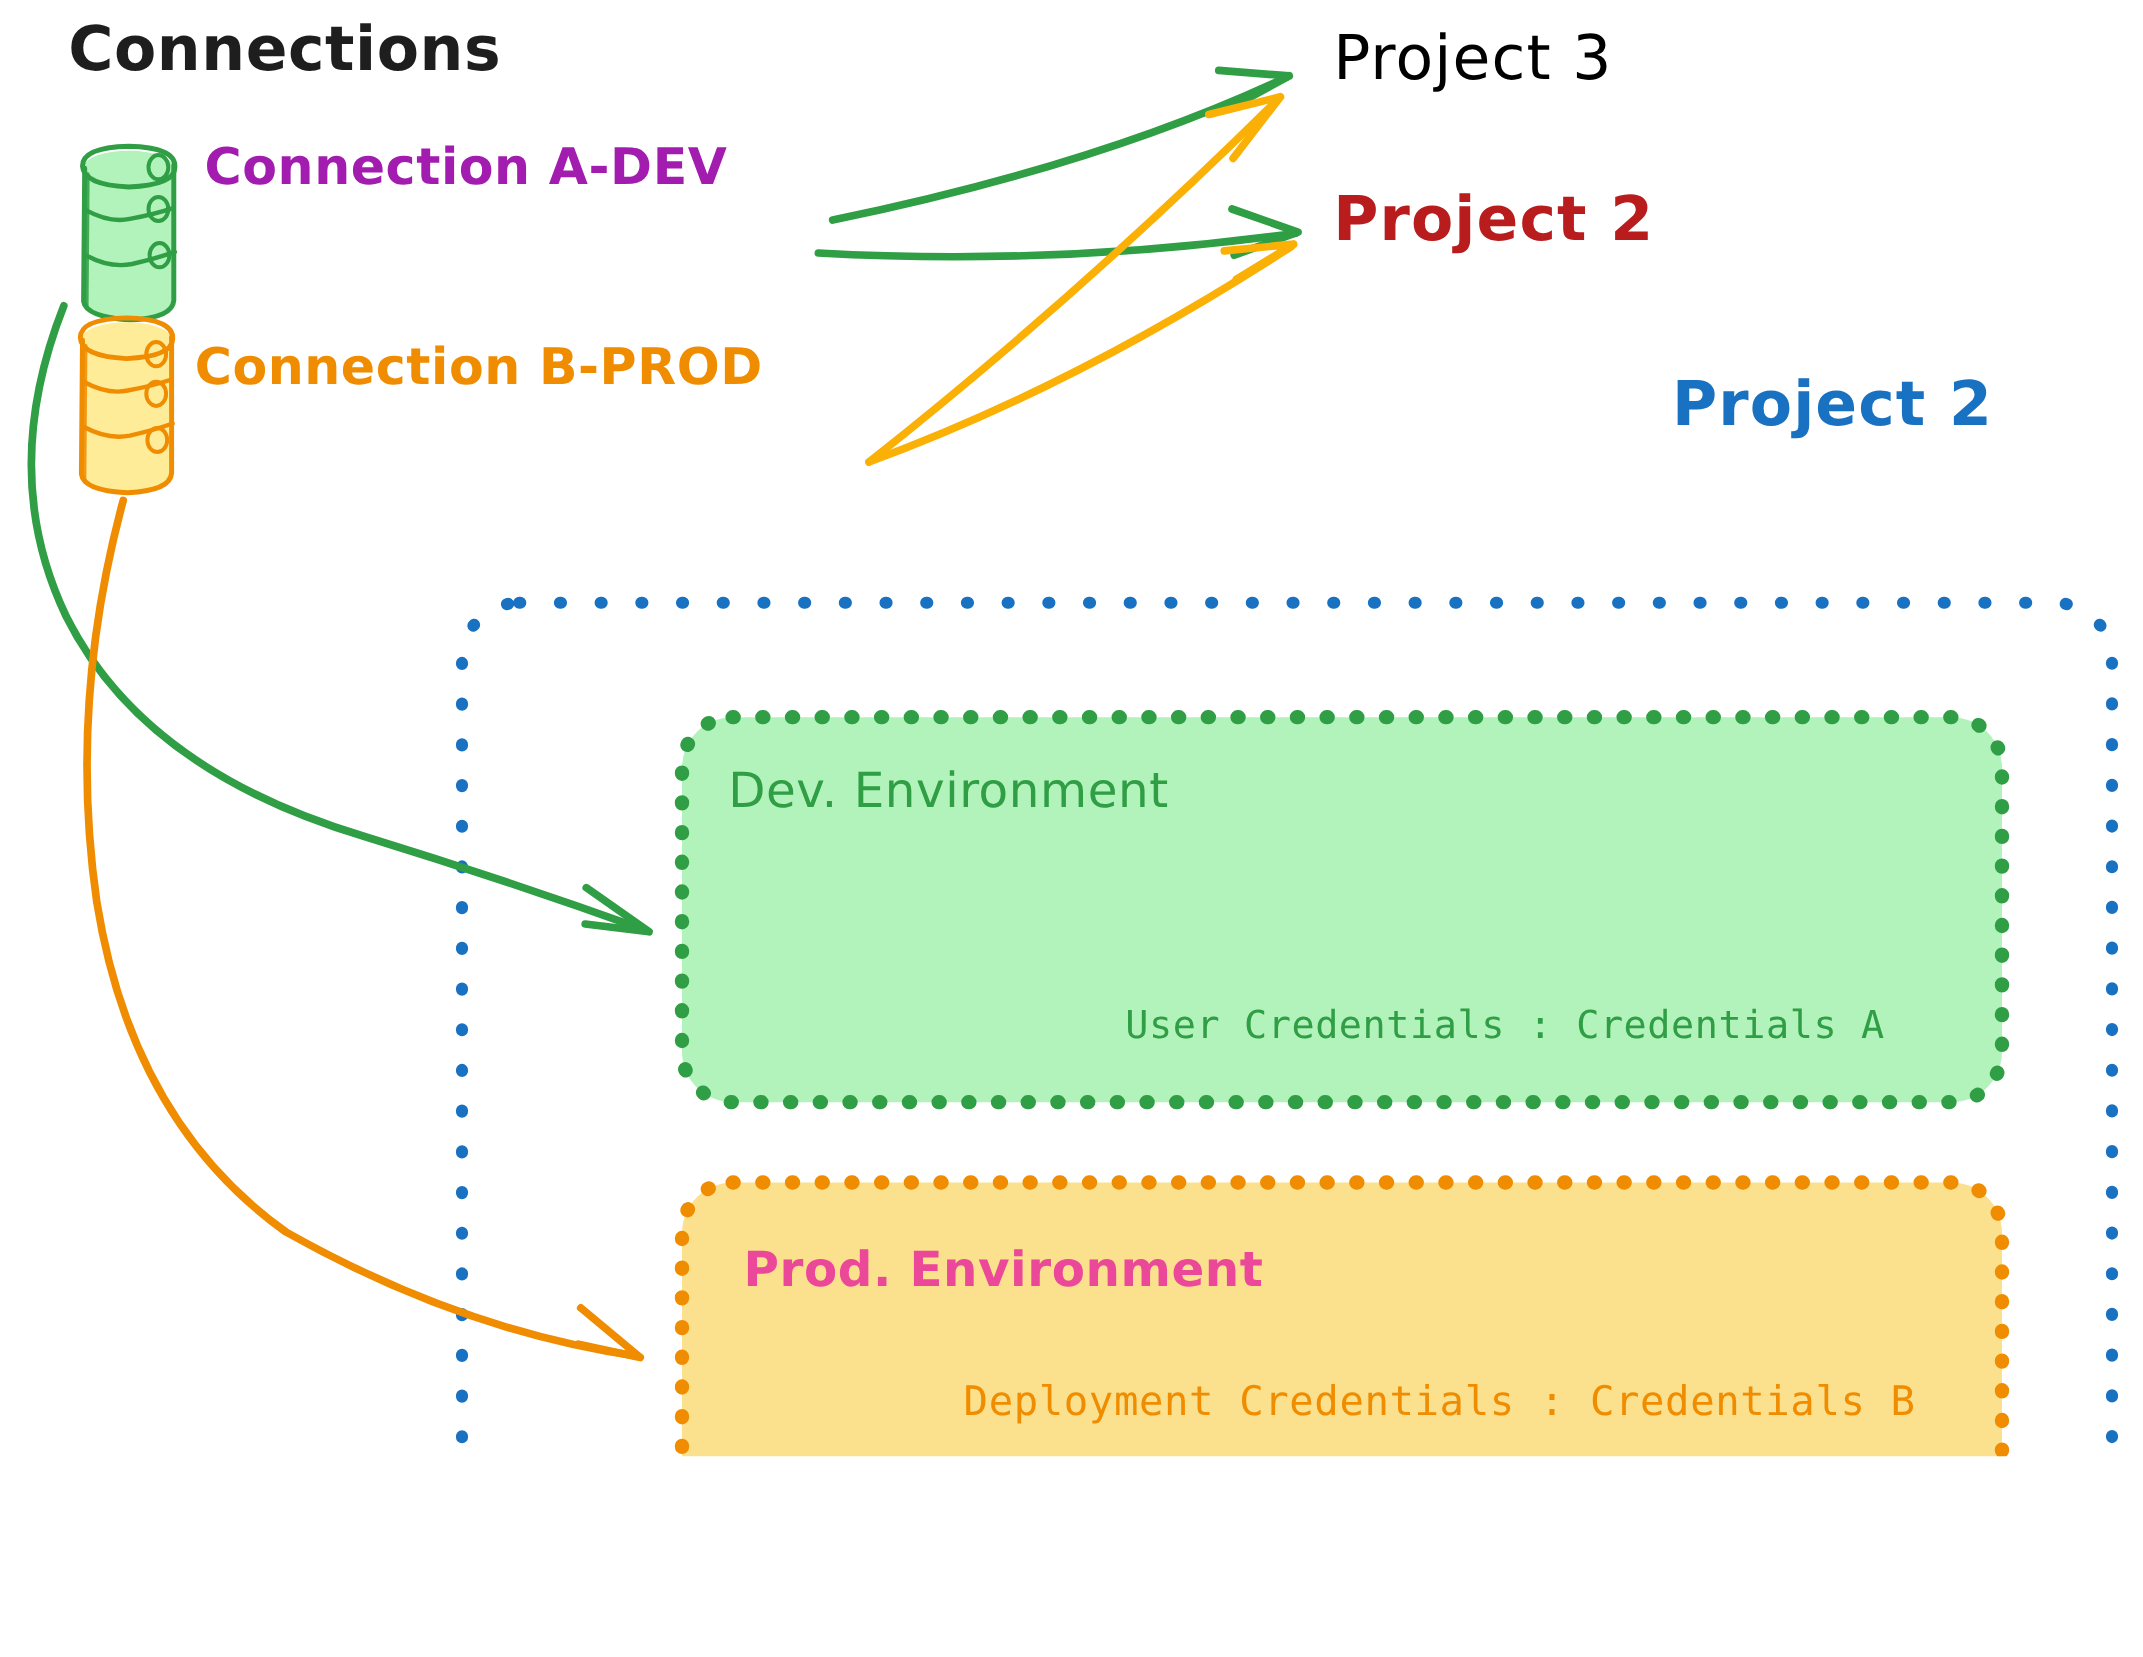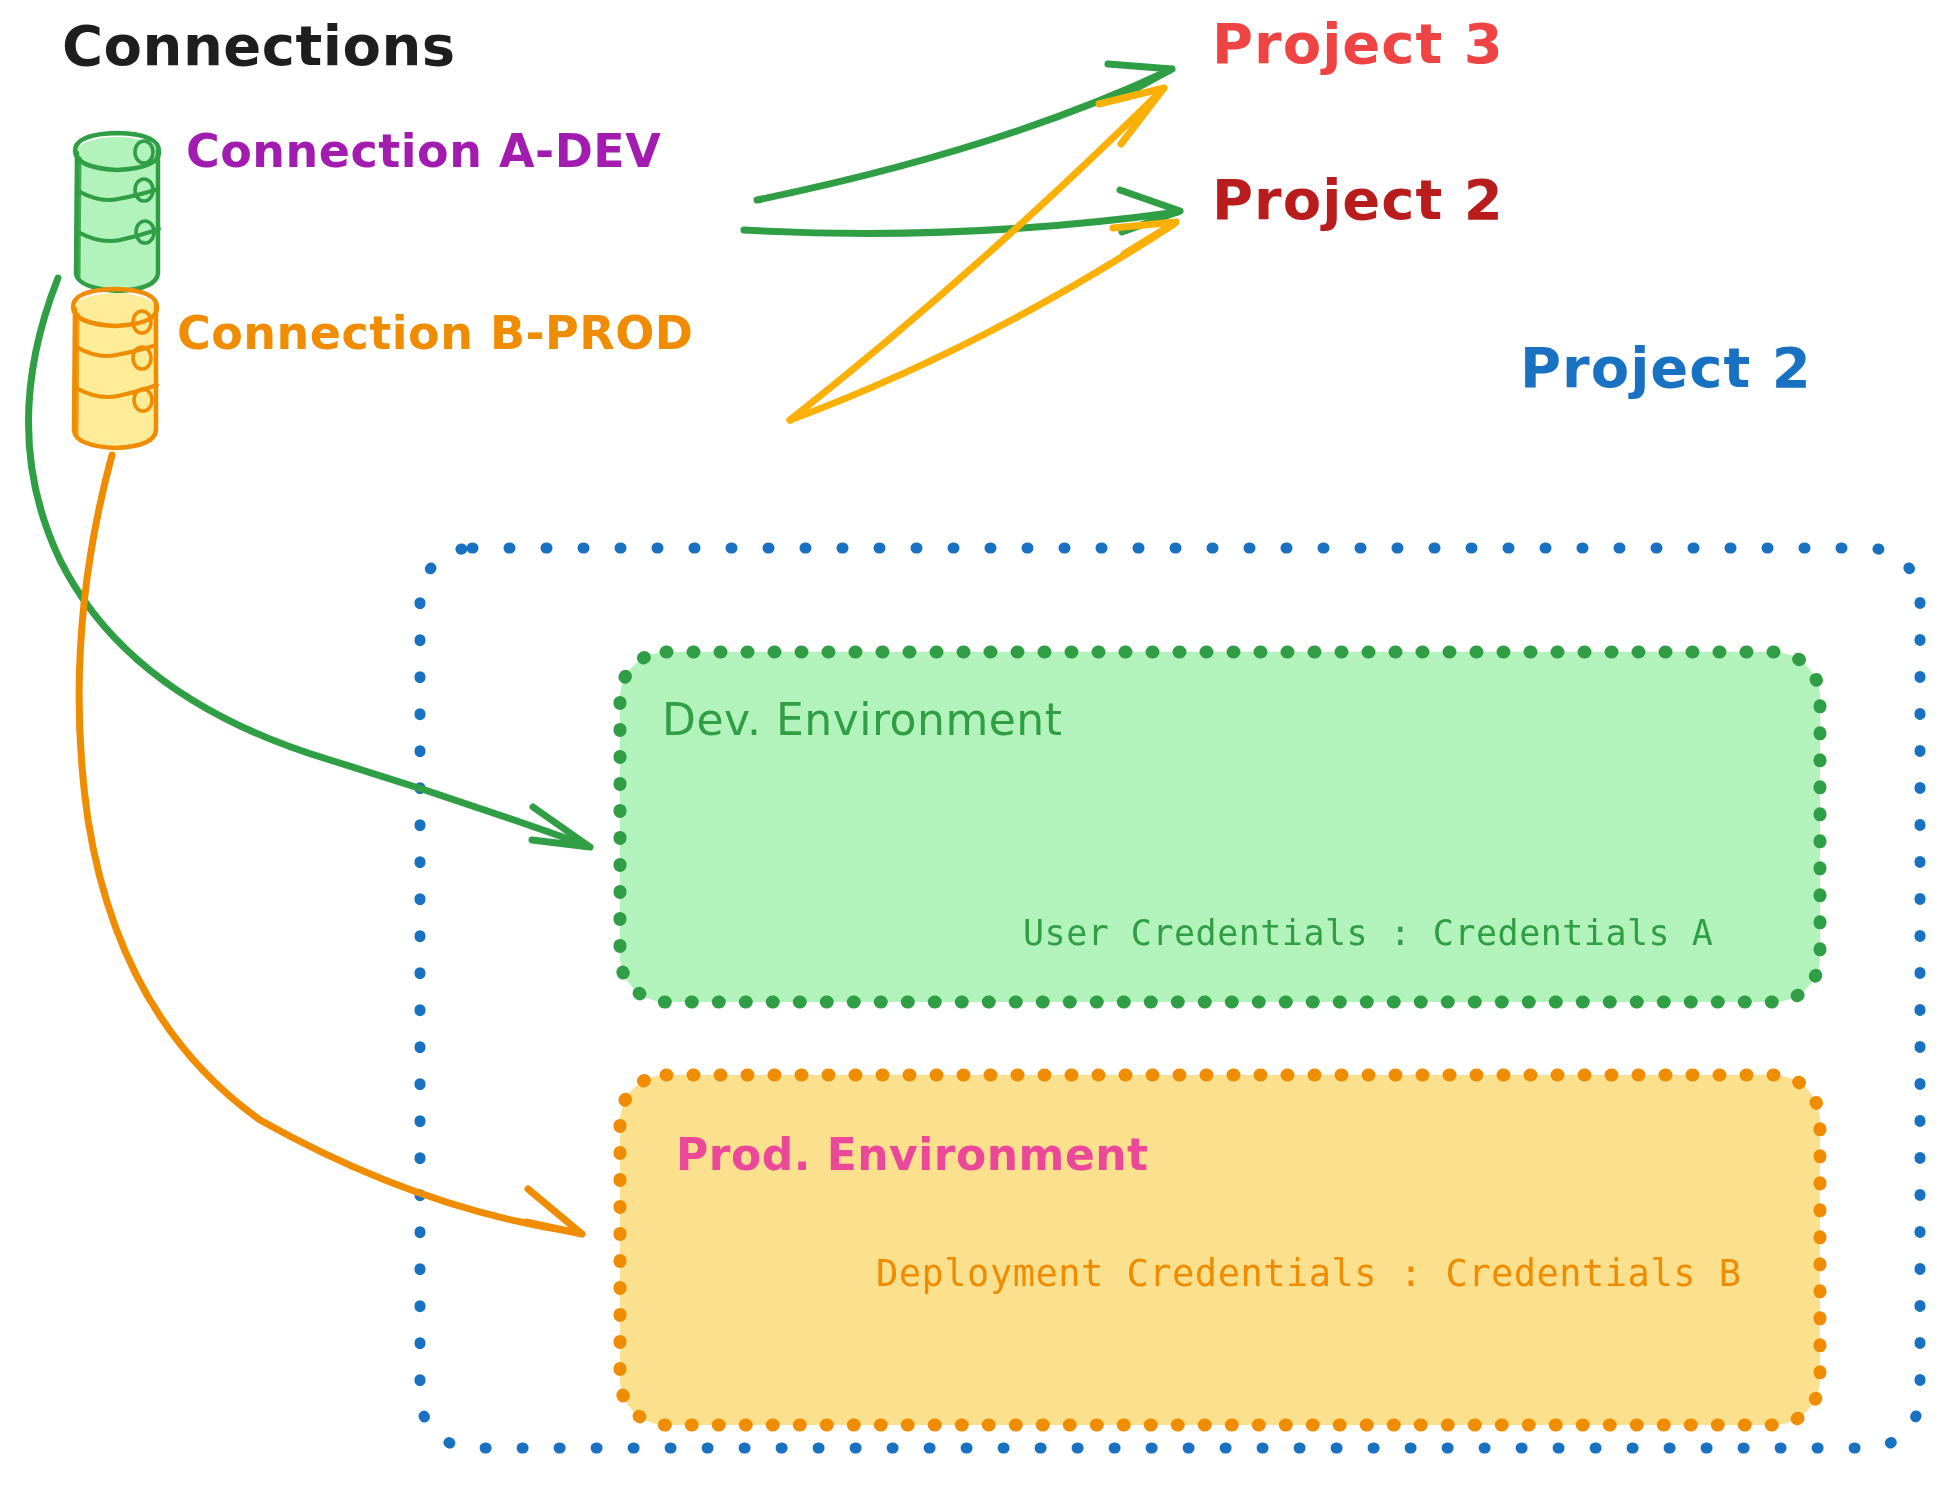--- a/index.html
+++ b/index.html
@@ -7,21 +7,21 @@
     margin: 0;
     padding: 0;
     background: #ffffff;
   }
   body {
     font-family: "DejaVu Sans", sans-serif;
   }
   #stage {
     position: relative;
     width: 1948px;
-    height: 1506px;
+    height: 1324px;
     background: #ffffff;
     overflow: hidden;
   }
   #canvas {
     position: absolute;
     top: 0;
     left: 0;
     width: 1948px;
     height: 1506px;
   }
@@ -55,24 +55,24 @@
     left: 177px;
     top: 310px;
     font-size: 46px;
     font-weight: 600;
     color: #f08c00;
     letter-spacing: 0.5px;
     text-align: right;
   }
   #label-project-3 {
     left: 1212px;
-    top: 16px;
-    font-size: 56px;
-    font-weight: 700;
-    color: #ef4444;
+    top: 26px;
+    font-size: 56px;
+    font-weight: 400;
+    color: #000000;
     letter-spacing: 1px;
   }
   #label-project-2 {
     left: 1212px;
     top: 172px;
     font-size: 56px;
     font-weight: 600;
     color: #b91c1c;
     letter-spacing: 1px;
   }

